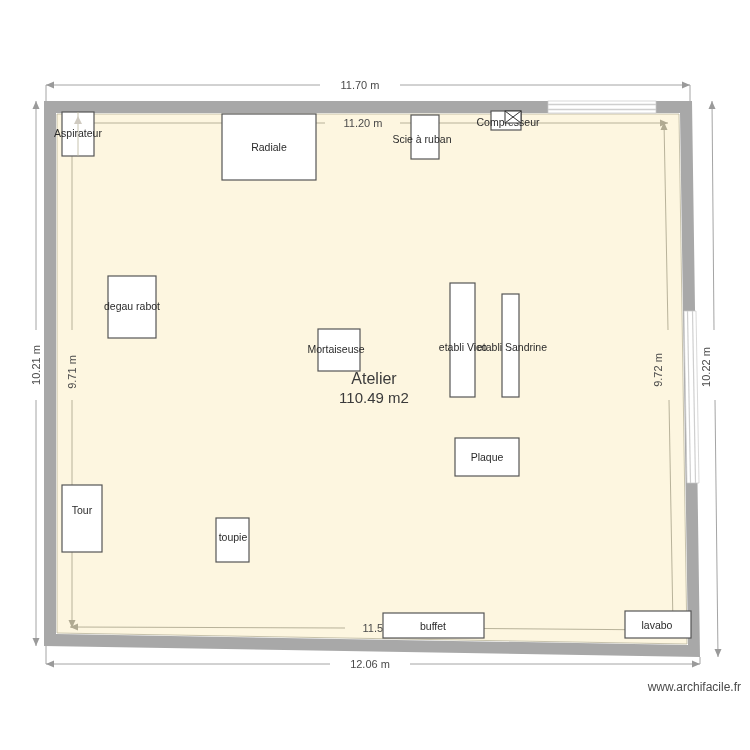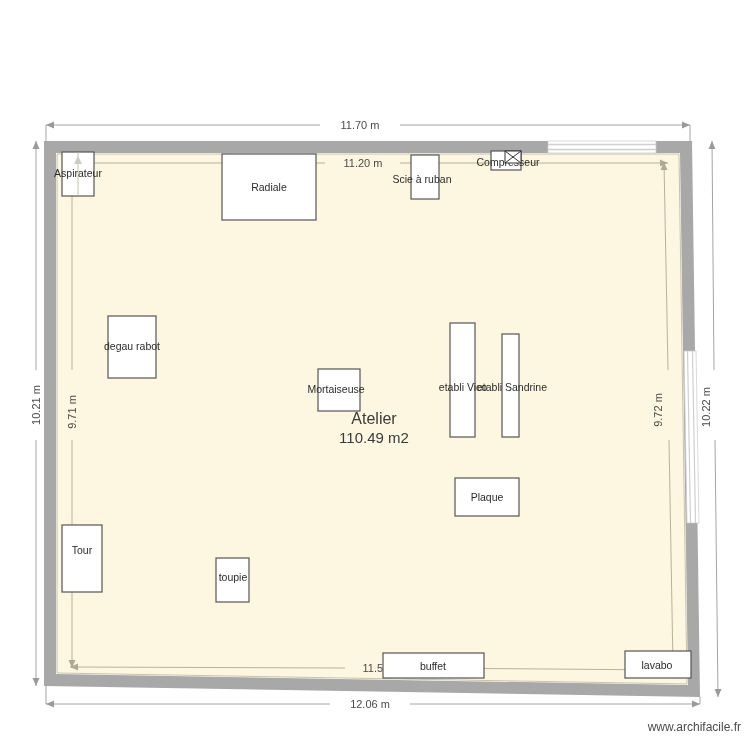--- a/index.html
+++ b/index.html
@@ -13,21 +13,20 @@
     font-family: "Liberation Sans", sans-serif;
     color: #333333;
     overflow: hidden;
     position: relative;
   }
   #plan-root {
     position: absolute;
     inset: 0;
     width: 750px;
     height: 540px;
-    margin-top: 40px;
   }
   #plan-svg {
     position: absolute;
     left: 0;
     top: 0;
     width: 750px;
     height: 750px;
     display: block;
   }
   .dim-text {

